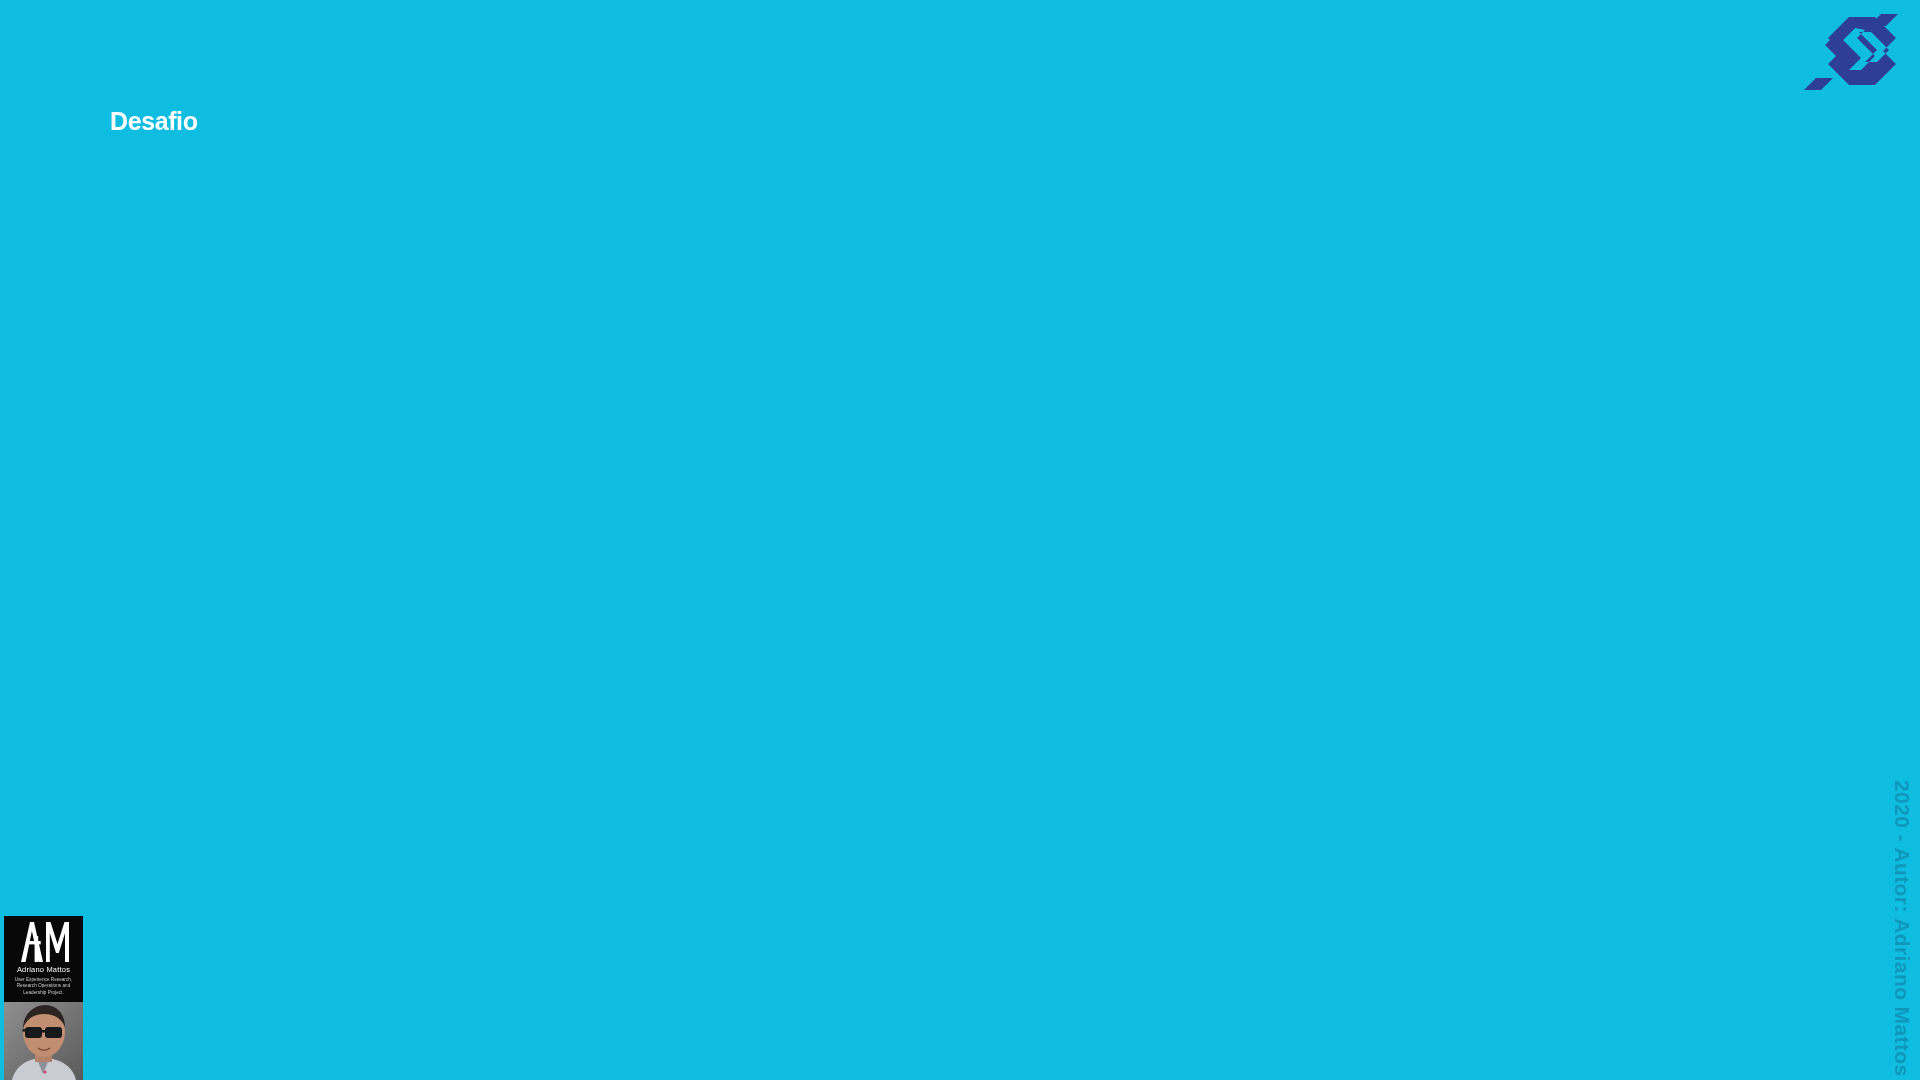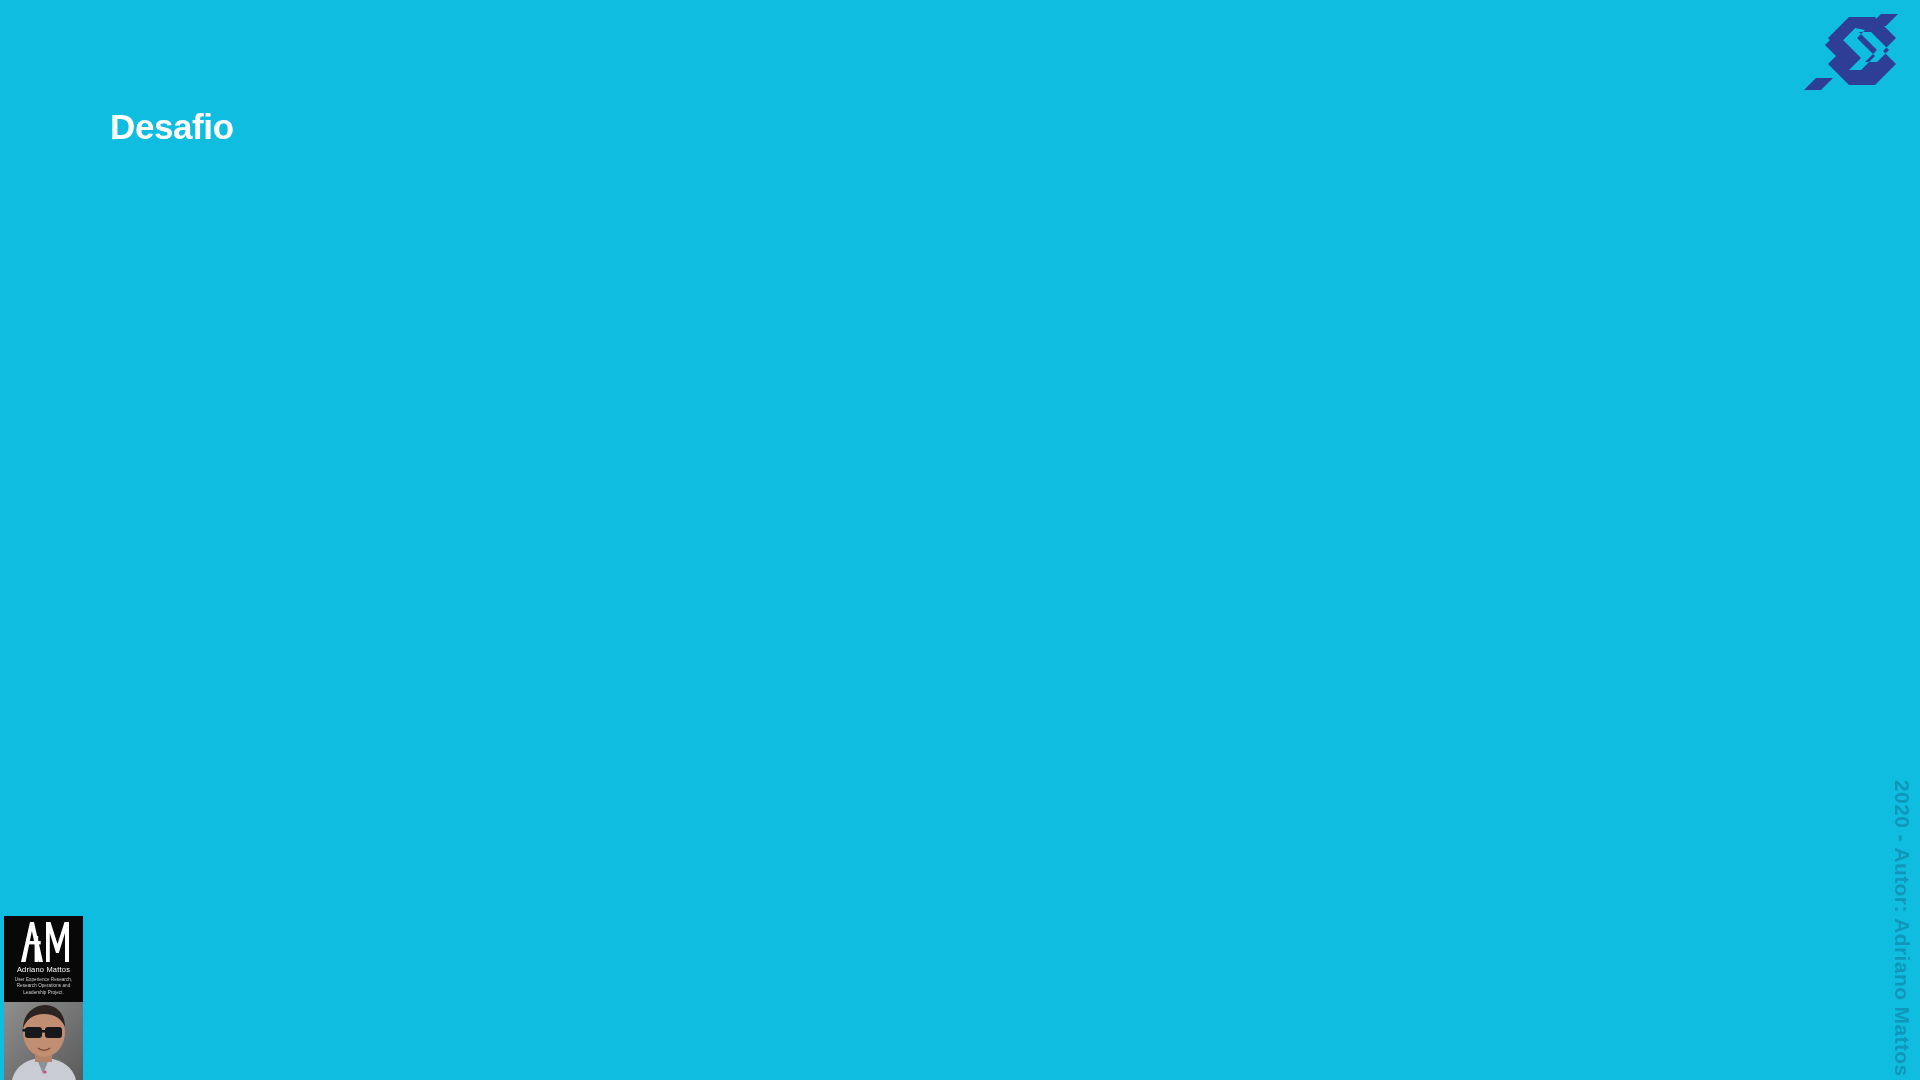--- a/index.html
+++ b/index.html
@@ -34,21 +34,21 @@
     height: 100%;
   }
 
   
   .slide-title {
     position: absolute;
     left: 110px;
     top: 109px;
     margin: 0;
     font-family: "Liberation Sans", sans-serif;
-    font-size: 35px;
+    font-size: 25px;
     font-weight: bold;
     letter-spacing: -0.4px;
     color: #ffffff;
     line-height: 1.0;
     white-space: nowrap;
   }
 
   
   .body-text {
     position: absolute;

